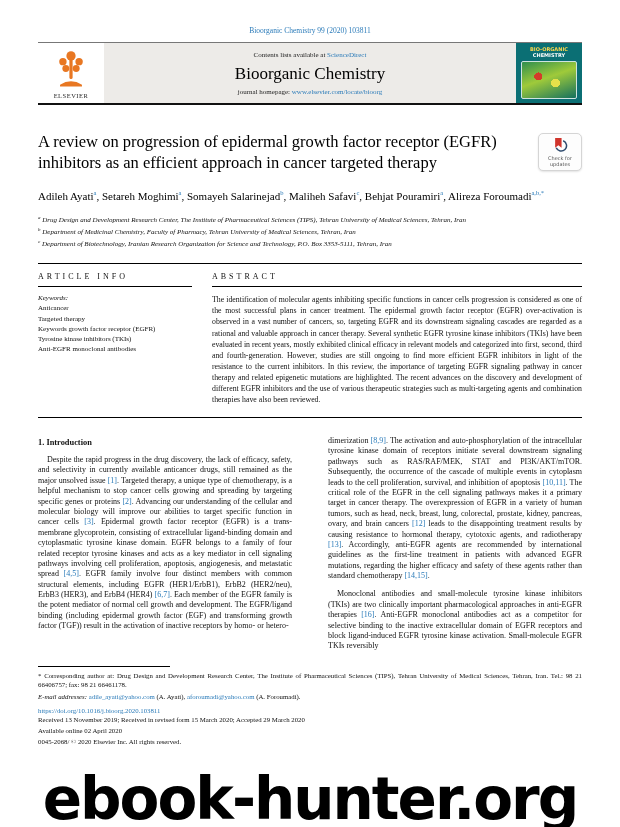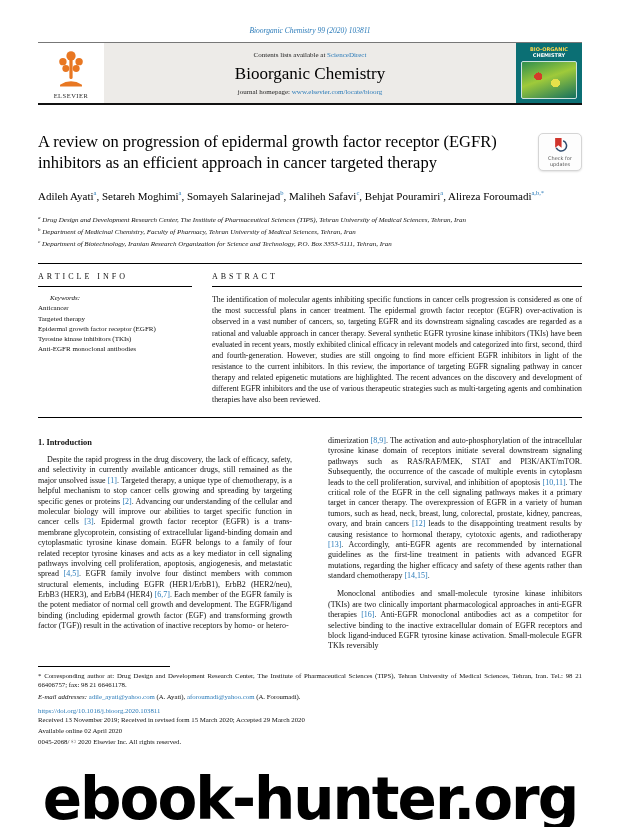--- a/index.html
+++ b/index.html
@@ -1,19 +1,19 @@
 <!DOCTYPE html>
 <html><head>
 <meta charset="utf-8">
 <style>
   html,body{margin:0;padding:0;background:#ffffff;}
   .page{width:620px;height:827px;position:relative;background:#fff;
         font-family:"Liberation Serif",serif;color:#111;overflow:hidden;}
   .link{color:#2b7bb9;cursor:pointer;}
-  .cite{padding-top:26px;text-align:center;font-size:7.5px;color:#2b7bb9;font-style:italic;}
+  .cite{padding-top:26px;text-align:center;font-size:7.5px;color:#2b7bb9;}
 
   
   .masthead{margin:7px 38px 0;background:#edebe8;border-top:1px solid #777;
             border-bottom:2.5px solid #111;display:flex;align-items:stretch;}
   .elsevier{width:62px;background:#fff;display:flex;flex-direction:column;
             align-items:center;justify-content:space-between;padding:5px 2px 4px;}
   .els-word{font-size:6.5px;letter-spacing:.5px;color:#2a2a2a;}
   .mast-center{flex:1;text-align:center;display:flex;flex-direction:column;
                justify-content:space-between;padding:8px 4px 7px;}
   .contents-line,.homepage-line{font-size:7px;color:#222;}
@@ -41,21 +41,21 @@
   .affiliations{margin:12px 38px 0;font-size:7px;font-style:italic;line-height:1.5;}
   .affiliations sup{font-size:5px;}
 
   
   .info-abs{margin:14px 38px 0;border-top:1px solid #000;border-bottom:1px solid #000;
             display:flex;padding:8px 0 12px;}
   .info-col{width:154px;margin-right:20px;}
   .abs-col{flex:1;}
   .col-head{font-size:8px;letter-spacing:3px;border-bottom:1px solid #000;
             padding-bottom:5px;margin-bottom:7px;white-space:nowrap;}
-  .kw-label{font-size:7px;font-style:italic;margin-bottom:1px;margin-left:12px;}
+  .kw-label{font-size:7px;font-style:italic;margin-bottom:1px;}
   .kw{font-size:7px;line-height:1.45;}
   .abs-text{font-size:7.8px;line-height:1.42;text-align:justify;}
 
   
   .body-cols{display:flex;gap:36px;margin:18px 38px 0;}
   .bcol{flex:1;min-width:0;}
   .sec-head{font-size:8.4px;font-weight:bold;margin:2px 0 8px;}
   .para{font-size:8px;line-height:1.3;text-align:justify;}
   .para + .para{margin-top:8px;}
   .indent{text-indent:9px;font-family:Liberation Serif, serif;}
@@ -146,21 +146,21 @@
     <div><sup>b</sup> <span>Department of Medicinal Chemistry, Faculty of Pharmacy, Tehran University of Medical Sciences, Tehran, Iran</span></div>
     <div><sup>c</sup> <span>Department of Biotechnology, Iranian Research Organization for Science and Technology, P.O. Box 3353-5111, Tehran, Iran</span></div>
   </div>
 
   <div class="info-abs">
     <div class="info-col">
       <div class="col-head">ARTICLE INFO</div>
       <div class="kw-label">Keywords:</div>
       <div class="kw">Anticancer</div>
       <div class="kw">Targeted therapy</div>
-      <div class="kw">Epidermal growth factor receptor (EGFR)</div>
+      <div class="kw">Keywords growth factor receptor (EGFR)</div>
       <div class="kw">Tyrosine kinase inhibitors (TKIs)</div>
       <div class="kw">Anti-EGFR monoclonal antibodies</div>
     </div>
     <div class="abs-col">
       <div class="col-head">ABSTRACT</div>
       <div class="abs-text">The identification of molecular agents inhibiting specific functions in cancer cells progression is considered as one of the most successful plans in cancer treatment. The epidermal growth factor receptor (EGFR) over-activation is observed in a vast number of cancers, so, targeting EGFR and its downstream signaling cascades are regarded as a rational and valuable approach in cancer therapy. Several synthetic EGFR tyrosine kinase inhibitors (TKIs) have been evaluated in recent years, mostly exhibited clinical efficacy in relevant models and categorized into first, second, third and fourth-generation. However, studies are still ongoing to find more efficient EGFR inhibitors in light of the resistance to the current inhibitors. In this review, the importance of targeting EGFR signaling pathway in cancer therapy and related epigenetic mutations are highlighted. The recent advances on the discovery and development of different EGFR inhibitors and the use of various therapeutic strategies such as multi-targeting agents and combination therapies have also been reviewed.</div>
     </div>
   </div>
 
   <div class="body-cols">

